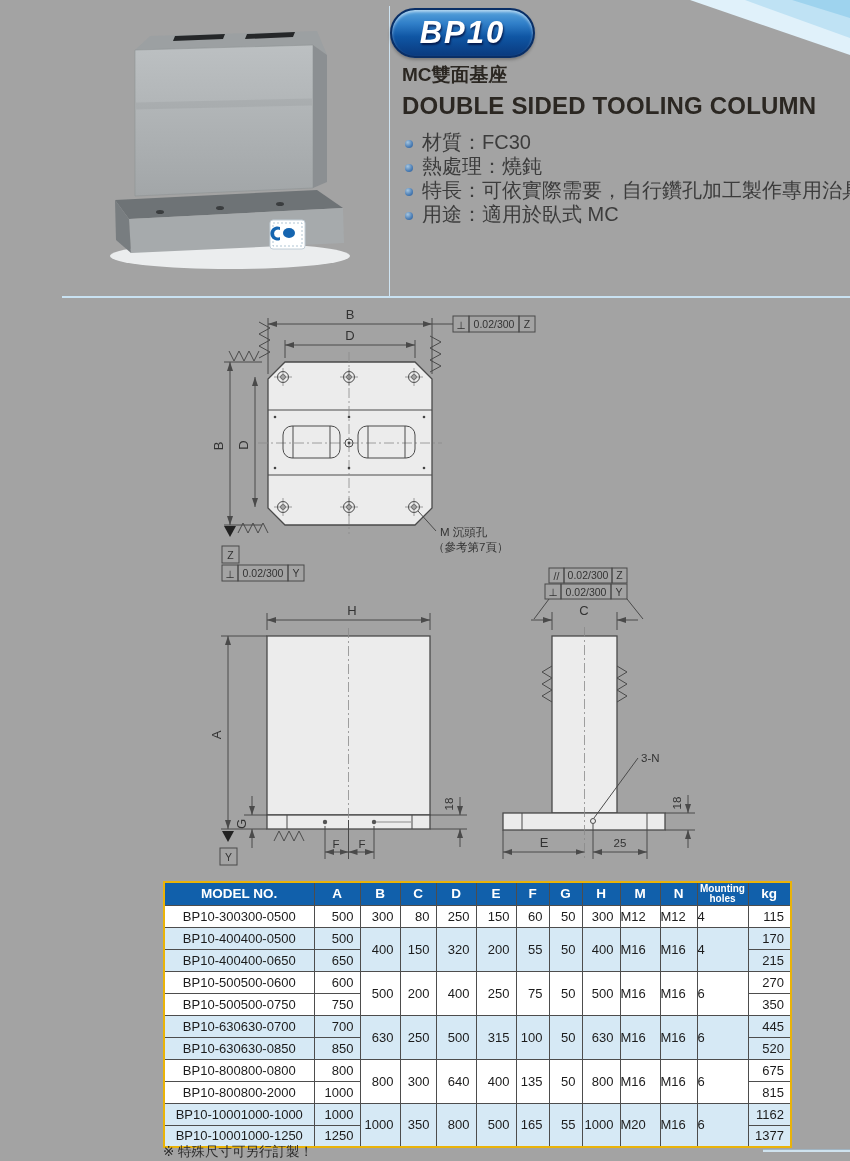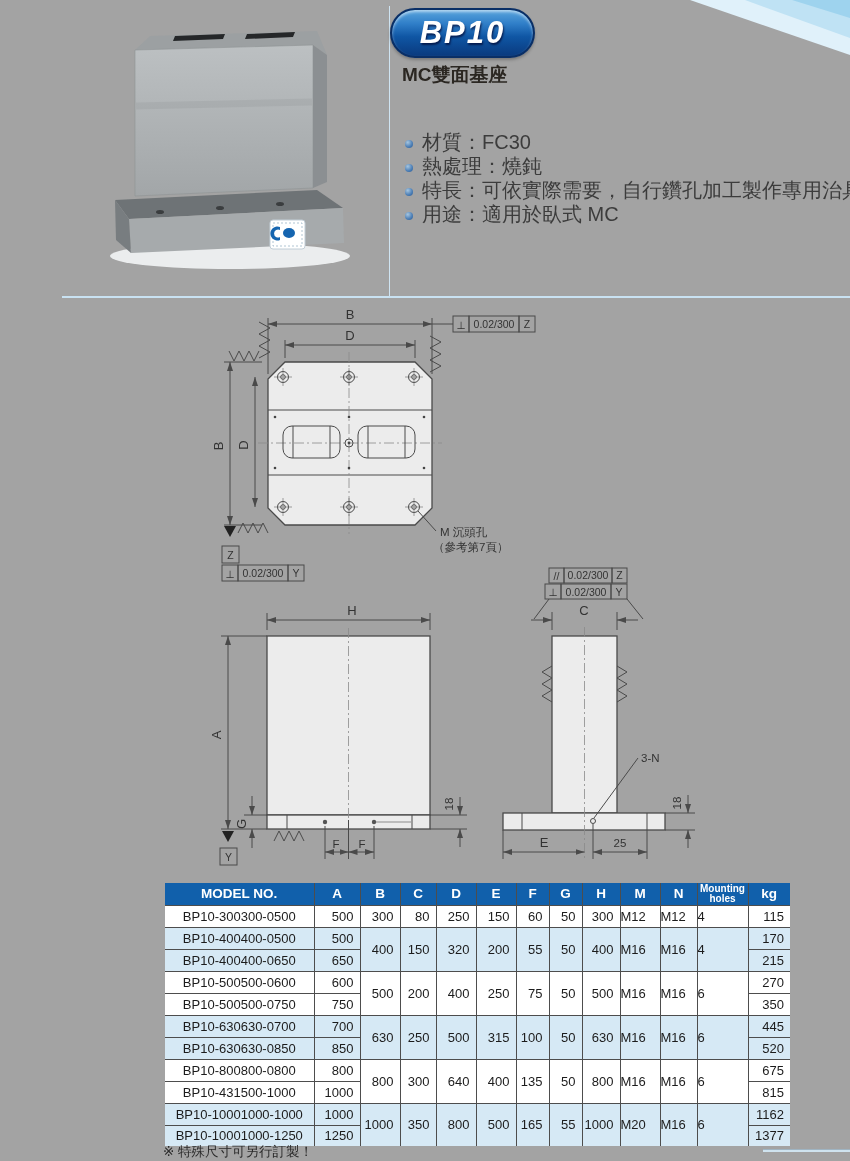--- a/index.html
+++ b/index.html
@@ -41,21 +41,21 @@
   .dimtxt { font-size:13px; }
   .smalltxt { font-size:11.5px; }
   .toltxt { font-size:10.5px; font-family:"DejaVu Sans",sans-serif; }
   .thin { stroke:#4a4a4a; stroke-width:1; fill:none; }
   .thick { stroke:#4a4a4a; stroke-width:1.3; }
   .ctr { stroke:#8a8a8a; stroke-width:.8; stroke-dasharray:10 3 2 3; fill:none; }
 
   
   .spec-table { position:absolute; left:163px; top:881px; border-collapse:collapse; table-layout:fixed; }
   .spec-table th, .spec-table td { border:1px solid #4d4d4d; font-size:13px; height:22px; overflow:hidden; }
-  .spec-table { border:2px solid #a3a3a3; }
+  .spec-table { border:2px solid #eab308; }
   .spec-table th { background:#1160ab; color:#fff; font-weight:bold; font-size:13.5px; height:23px; text-align:center; }
   .spec-table th.th-small { font-size:10px; line-height:10px; font-weight:bold; }
   .c-model { text-align:center; color:#1c1c1c; }
   .c-num { text-align:right; padding-right:6px; color:#1c1c1c; }
   .c-ctr { text-align:left; color:#1c1c1c; }
   tr.shaded td { background:#d6e9f5; }
   tr.plain td { background:#ffffff; }
 
   .footnote { position:absolute; left:163px; top:1143px; font-size:13.5px; color:#2b2b2b; }
   .footer-rule { position:absolute; left:763px; top:1149px; width:87px; height:3px;
@@ -102,20 +102,21 @@
       <ellipse cx="224" cy="223" rx="6" ry="5" fill="#1565b0"></ellipse>
     </g>
   </svg>
 
   <div class="divider-v"></div>
   <div class="panel">
     <div class="badge">
       <span>BP10</span>
     </div>
     <div class="title-zh">MC雙面基座</div>
+    <div class="title-en">DOUBLE SIDED TOOLING COLUMN</div>
     <ul class="specs">
       <li><span class="bullet"></span><span>材質：FC30</span></li>
       <li><span class="bullet"></span><span>熱處理：燒鈍</span></li>
       <li><span class="bullet"></span><span>特長：可依實際需要，自行鑽孔加工製作專用治具。</span></li>
       <li><span class="bullet"></span><span>用途：適用於臥式 MC</span></li>
     </ul>
   </div>
   <div class="divider-h"></div>
 
   <svg class="drawings" width="850" height="585" viewBox="0 300 850 585">
@@ -436,21 +437,21 @@
           <td class="c-num" rowspan="2">400</td>
           <td class="c-num" rowspan="2">135</td>
           <td class="c-num" rowspan="2">50</td>
           <td class="c-num" rowspan="2">800</td>
           <td class="c-ctr" rowspan="2">M16</td>
           <td class="c-ctr" rowspan="2">M16</td>
           <td class="c-ctr" rowspan="2">6</td>
           <td class="c-num">675</td>
         </tr>
         <tr class="plain">
-          <td class="c-model">BP10-431500-1000</td>
+          <td class="c-model">BP10-800800-2000</td>
           <td class="c-num">1000</td>
           <td class="c-num">815</td>
         </tr>
         <tr class="shaded">
           <td class="c-model">BP10-10001000-1000</td>
           <td class="c-num">1000</td>
           <td class="c-num" rowspan="2">1000</td>
           <td class="c-num" rowspan="2">350</td>
           <td class="c-num" rowspan="2">800</td>
           <td class="c-num" rowspan="2">500</td>

